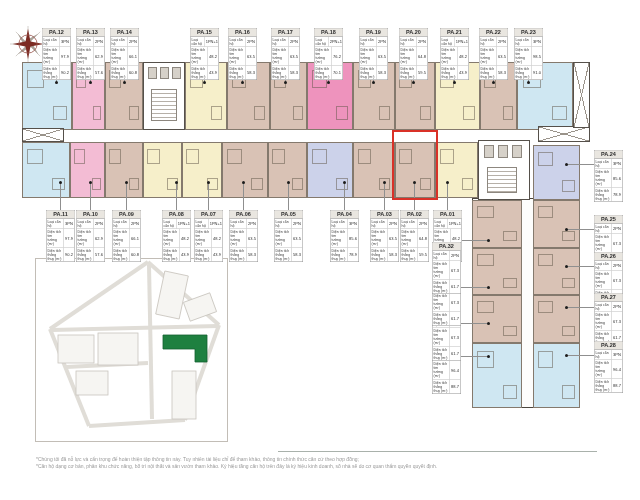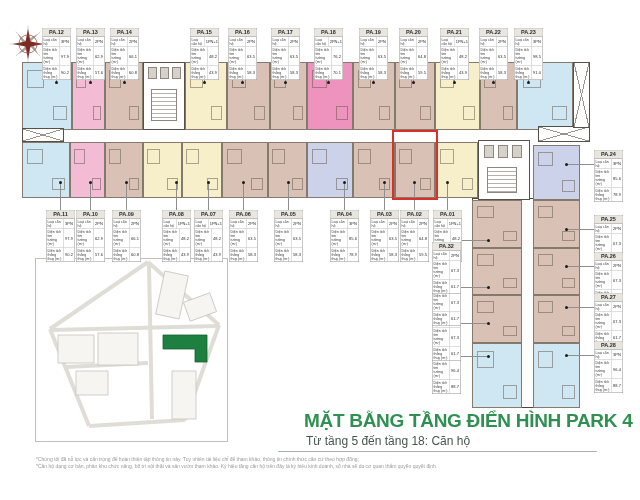--- a/index.html
+++ b/index.html
@@ -689,20 +689,18 @@
         <rect x="62" y="74" width="40" height="32"></rect>
         <rect x="124" y="14" width="24" height="44" transform="rotate(12 136 36)"></rect>
         <rect x="150" y="38" width="28" height="20" transform="rotate(-20 164 48)"></rect>
         <rect x="136" y="112" width="24" height="48"></rect>
         <rect x="40" y="112" width="32" height="24"></rect>
       </g>
       <path d="M127,76 H171 V103 H159 V90 H127 Z" fill="#1e8040" stroke="#136030" stroke-width="0.8"></path>
     </svg>
   </div>
 
-  <div id="title">MẶT BẰNG TẦNG ĐIỂN HÌNH PARK 4</div>
-  <div id="subtitle">Từ tầng 5 đến tầng 18: Căn hộ</div>
   <div id="sep"></div>
   <div id="footnotes">
     <div>*Chúng tôi đã nỗ lực và cẩn trọng để hoàn thiện tập thông tin này. Tuy nhiên tài liệu chỉ để tham khảo, thông tin chính thức căn cứ theo hợp đồng;</div>
     <div>*Căn hộ dạng cơ bản, phân khu chức năng, bố trí nội thất và sân vườn tham khảo. Ký hiệu tầng căn hộ trên đây là ký hiệu kinh doanh, số nhà sẽ do cơ quan thẩm quyền quyết định.</div>
   </div>
 </div>
 
 </body></html>

